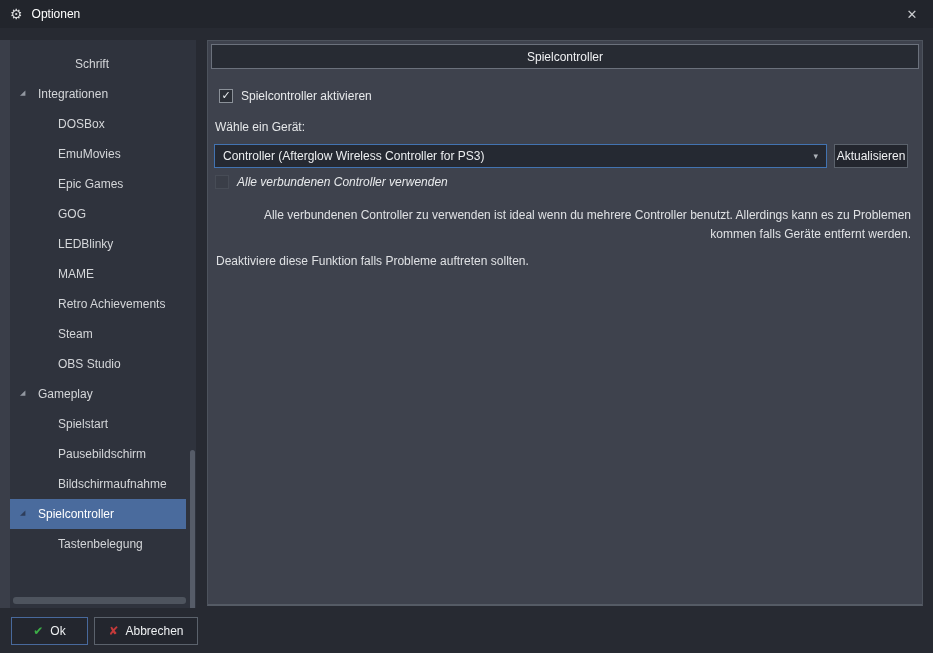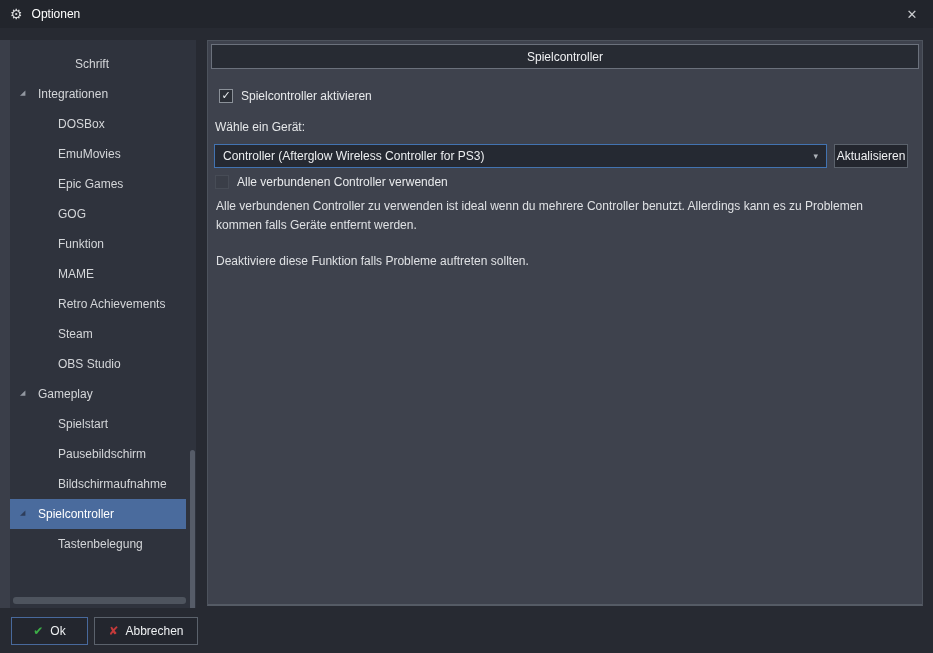--- a/index.html
+++ b/index.html
@@ -92,21 +92,21 @@
   }
   .combo .arrow { margin-left:auto; font-size:9px; color:#aeb3ba; }
 
   .refresh-btn {
     position:absolute; left:626px; top:103px; width:74px; height:24px;
     background:#23262e; border:1px solid #5b626c;
     display:flex; align-items:center; justify-content:center; color:#f0f1f3;
   }
 
   .info { position:absolute; left:8px; width:695px; color:#dfe1e4; line-height:19px; }
-  .info.p1 { top:156px; }
+  .info.p1 { top:165px;text-align:right; }
   .info.p2 { top:211px; }
 
   
   .footer-btn {
     position:absolute; top:617px; height:28px;
     background:#23262e; display:flex; align-items:center; justify-content:center;
     gap:7px; color:#eef0f2; cursor:default;
   }
   .btn-ok { left:11px; width:77px; border:1px solid #48699c; }
   .btn-cancel { left:94px; width:104px; border:1px solid #5b626c; }
@@ -139,21 +139,21 @@
     <div class="trow lvl2">
         <span>EmuMovies</span>
       </div>
     <div class="trow lvl2">
         <span>Epic Games</span>
       </div>
     <div class="trow lvl2">
         <span>GOG</span>
       </div>
     <div class="trow lvl2">
-        <span>Funktion</span>
+        <span>LEDBlinky</span>
       </div>
     <div class="trow lvl2">
         <span>MAME</span>
       </div>
     <div class="trow lvl2">
         <span>Retro Achievements</span>
       </div>
     <div class="trow lvl2">
         <span>Steam</span>
       </div>
@@ -201,21 +201,21 @@
 
   <div class="combo">
     <span>Controller (Afterglow Wireless Controller for PS3)</span>
     <span class="arrow glyph">▾</span>
   </div>
 
   <div class="refresh-btn">
     <span>Aktualisieren</span>
   </div>
 
-  <div class="checkbox-row" style="left:7px; top:134px;">
+  <div class="checkbox-row" style="left:7px; top:134px;font-style:italic;">
     <span class="cb-box unchecked"></span>
     <span>Alle verbundenen Controller verwenden</span>
   </div>
 
   <div class="info p1">Alle verbundenen Controller zu verwenden ist ideal wenn du mehrere Controller benutzt. Allerdings kann es zu Problemen kommen falls Geräte entfernt werden.</div>
   <div class="info p2">Deaktiviere diese Funktion falls Probleme auftreten sollten.</div>
 </div>
 
 <div class="footer-btn btn-ok">
   <span class="mark glyph">✔</span>

